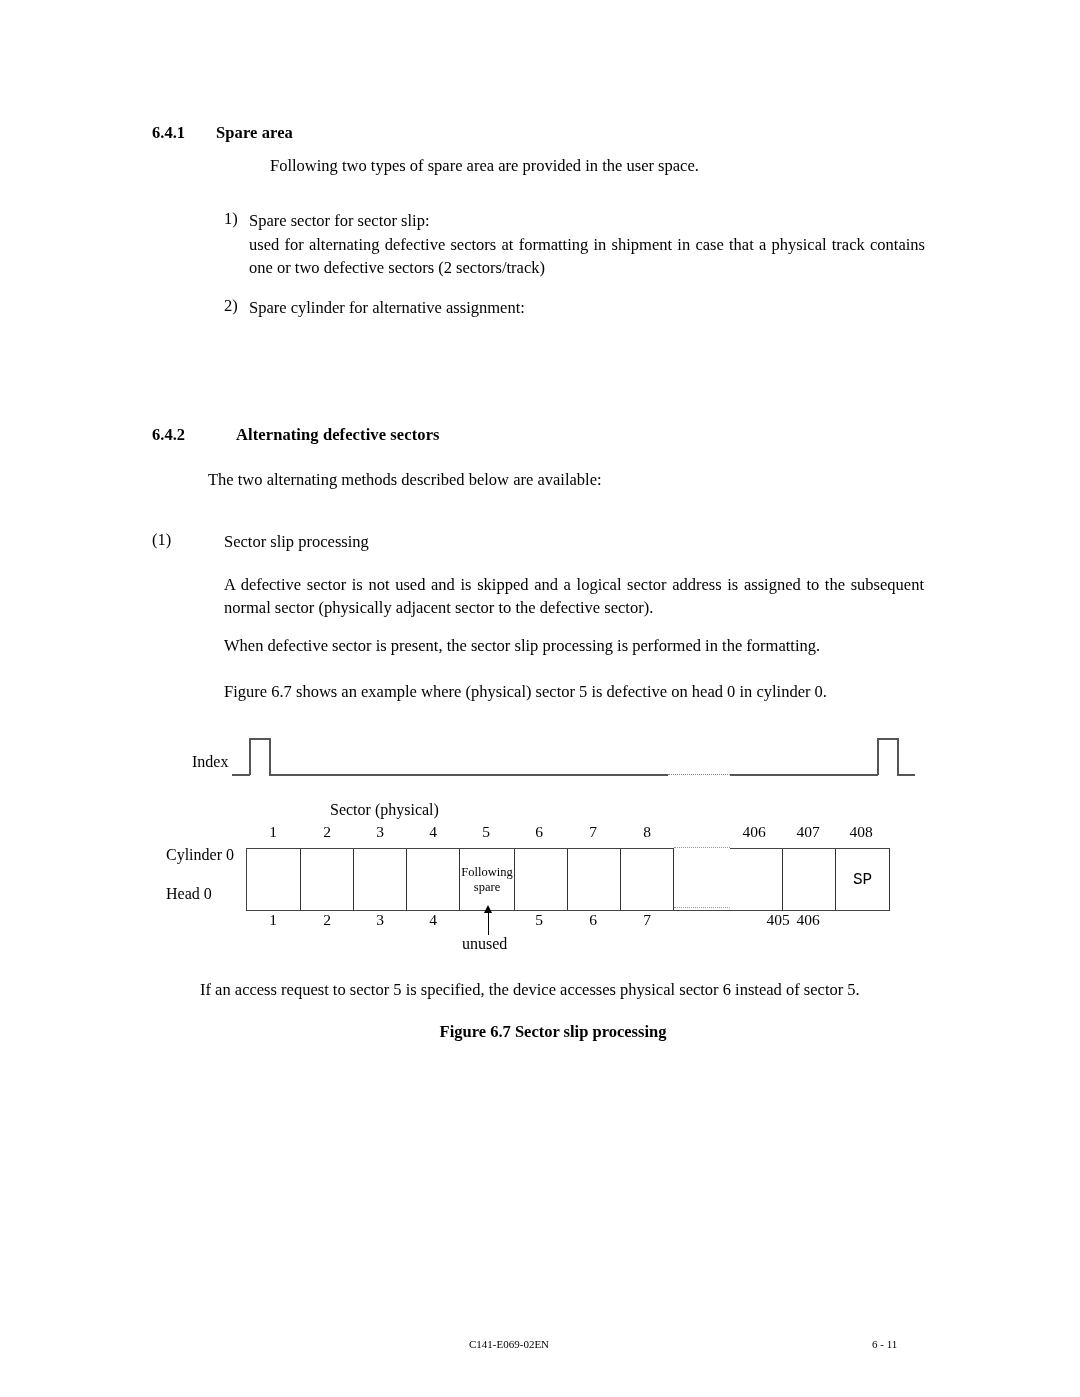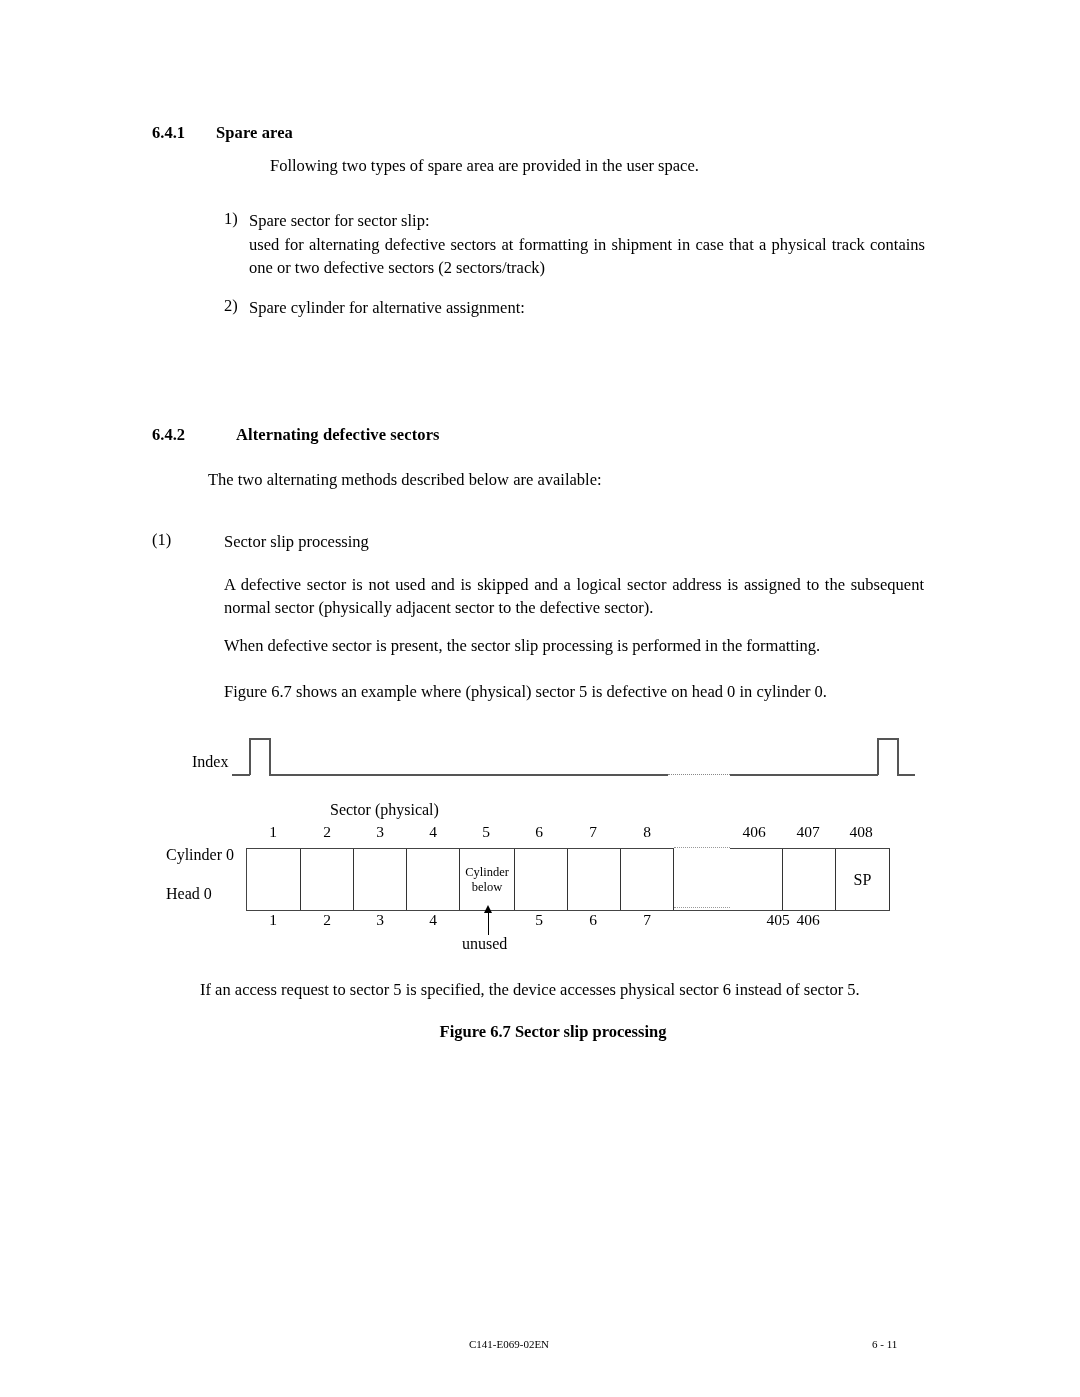--- a/index.html
+++ b/index.html
@@ -217,31 +217,31 @@
     <div class="fig-label" style="left:166px; top:846px;">Cylinder 0</div>
     <div class="fig-label" style="left:166px; top:885px;text-align:center;">Head 0</div>
 
     <div class="sector-table">
       <div class="cell" style="width:54px;"></div>
       <div class="cell" style="width:53px;"></div>
       <div class="cell" style="width:53px;"></div>
       <div class="cell" style="width:53px;"></div>
       <div class="cell" style="width:55px;">
         <span class="defect">
-          <span>Cylinder</span><br>
-          <span>below</span>
+          <span>Following</span><br>
+          <span>spare</span>
         </span>
       </div>
       <div class="cell" style="width:53px;"></div>
       <div class="cell" style="width:53px;"></div>
       <div class="cell" style="width:53px;"></div>
       <div class="cell gap" style="width:56px;"></div>
       <div class="cell" style="width:53px;"></div>
       <div class="cell" style="width:53px;"></div>
-      <div class="cell" style="width:54px;">
+      <div class="cell" style="width:54px;font-family:Liberation Mono, monospace;">
         <span class="sp">SP</span>
       </div>
     </div>
 
     <div class="fig-num" style="left:246px; top:911px;">1</div>
     <div class="fig-num" style="left:300px; top:911px;">2</div>
     <div class="fig-num" style="left:353px; top:911px;">3</div>
     <div class="fig-num" style="left:406px; top:911px;">4</div>
     <div class="fig-num" style="left:512px; top:911px;">5</div>
     <div class="fig-num" style="left:566px; top:911px;">6</div>

